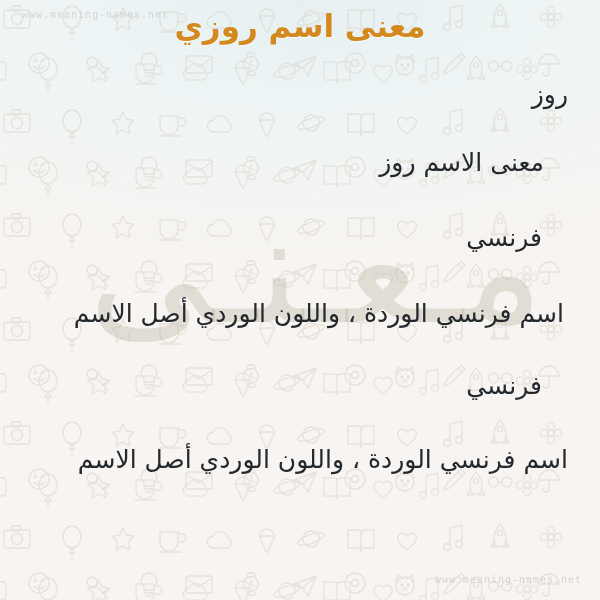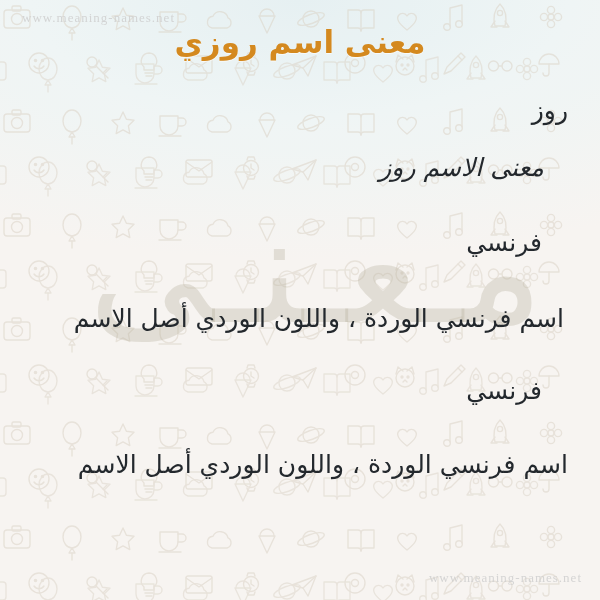--- a/index.html
+++ b/index.html
@@ -29,23 +29,23 @@
     background:
       radial-gradient(ellipse 600px 260px at 50% 0%, #e4f0f3 0%, #eef5f6 45%, #f7f4f2 100%),
       linear-gradient(180deg, #e9f2f4 0%, #f4f4f2 55%, #f8f3f1 100%);
   }
 
   
   .watermark {
     position: absolute;
     z-index: 3;
     color: #cfcfcf;
-    font-size: 13px;
+    font-size: 10px;
     letter-spacing: 1px;
-    font-family: Liberation Serif, serif;
+    font-family: Liberation Mono, monospace;
     direction: ltr;
     white-space: nowrap;
     opacity: .85;
   }
   #watermark-top { top: 10px; left: 22px; }
   #watermark-bottom { bottom: 14px; right: 18px; }
 
   
   #calligraphy {
     position: absolute;
@@ -66,39 +66,39 @@
   #content {
     position: relative;
     z-index: 2;
     width: 600px;
     height: 600px;
     box-sizing: border-box;
     padding: 0 28px;
   }
 
   #page-title {
-    margin: 0;
-    padding-top: 24px;
+    margin: 8px;
+    padding-top: 0;
     text-align: center;
     color: #d4891f;
     font-size: 31px;
     font-weight: bold;
     line-height: 1.2;
     text-shadow: 0 1px 0 rgba(255,255,255,.6);
   }
 
   .line {
     color: #23282d;
     font-size: 25px;
     line-height: 1.45;
     text-align: right;
     white-space: nowrap;
   }
   .line-1  { margin-top: 32px;  padding-right: 4px; }
-  .line-2  { margin-top: 21px;  padding-right: 28px; font-style: italic; }
+  .line-2  { margin-top: 32px;  padding-right: 28px; }
   .line-3  { margin-top: 36px;  padding-right: 40px; }
   .line-4  { margin-top: 34px;  padding-right: 0px; }
   .line-5  { margin-top: 38px;  padding-right: 30px; }
   .line-6  { margin-top: 40px;  padding-right: 8px; }
   .line-7  { margin-top: 36px;  padding-right: 30px; }
   .line-8  { margin-top: 38px;  padding-right: 4px; }
 </style>
 </head>
 <body>
 

